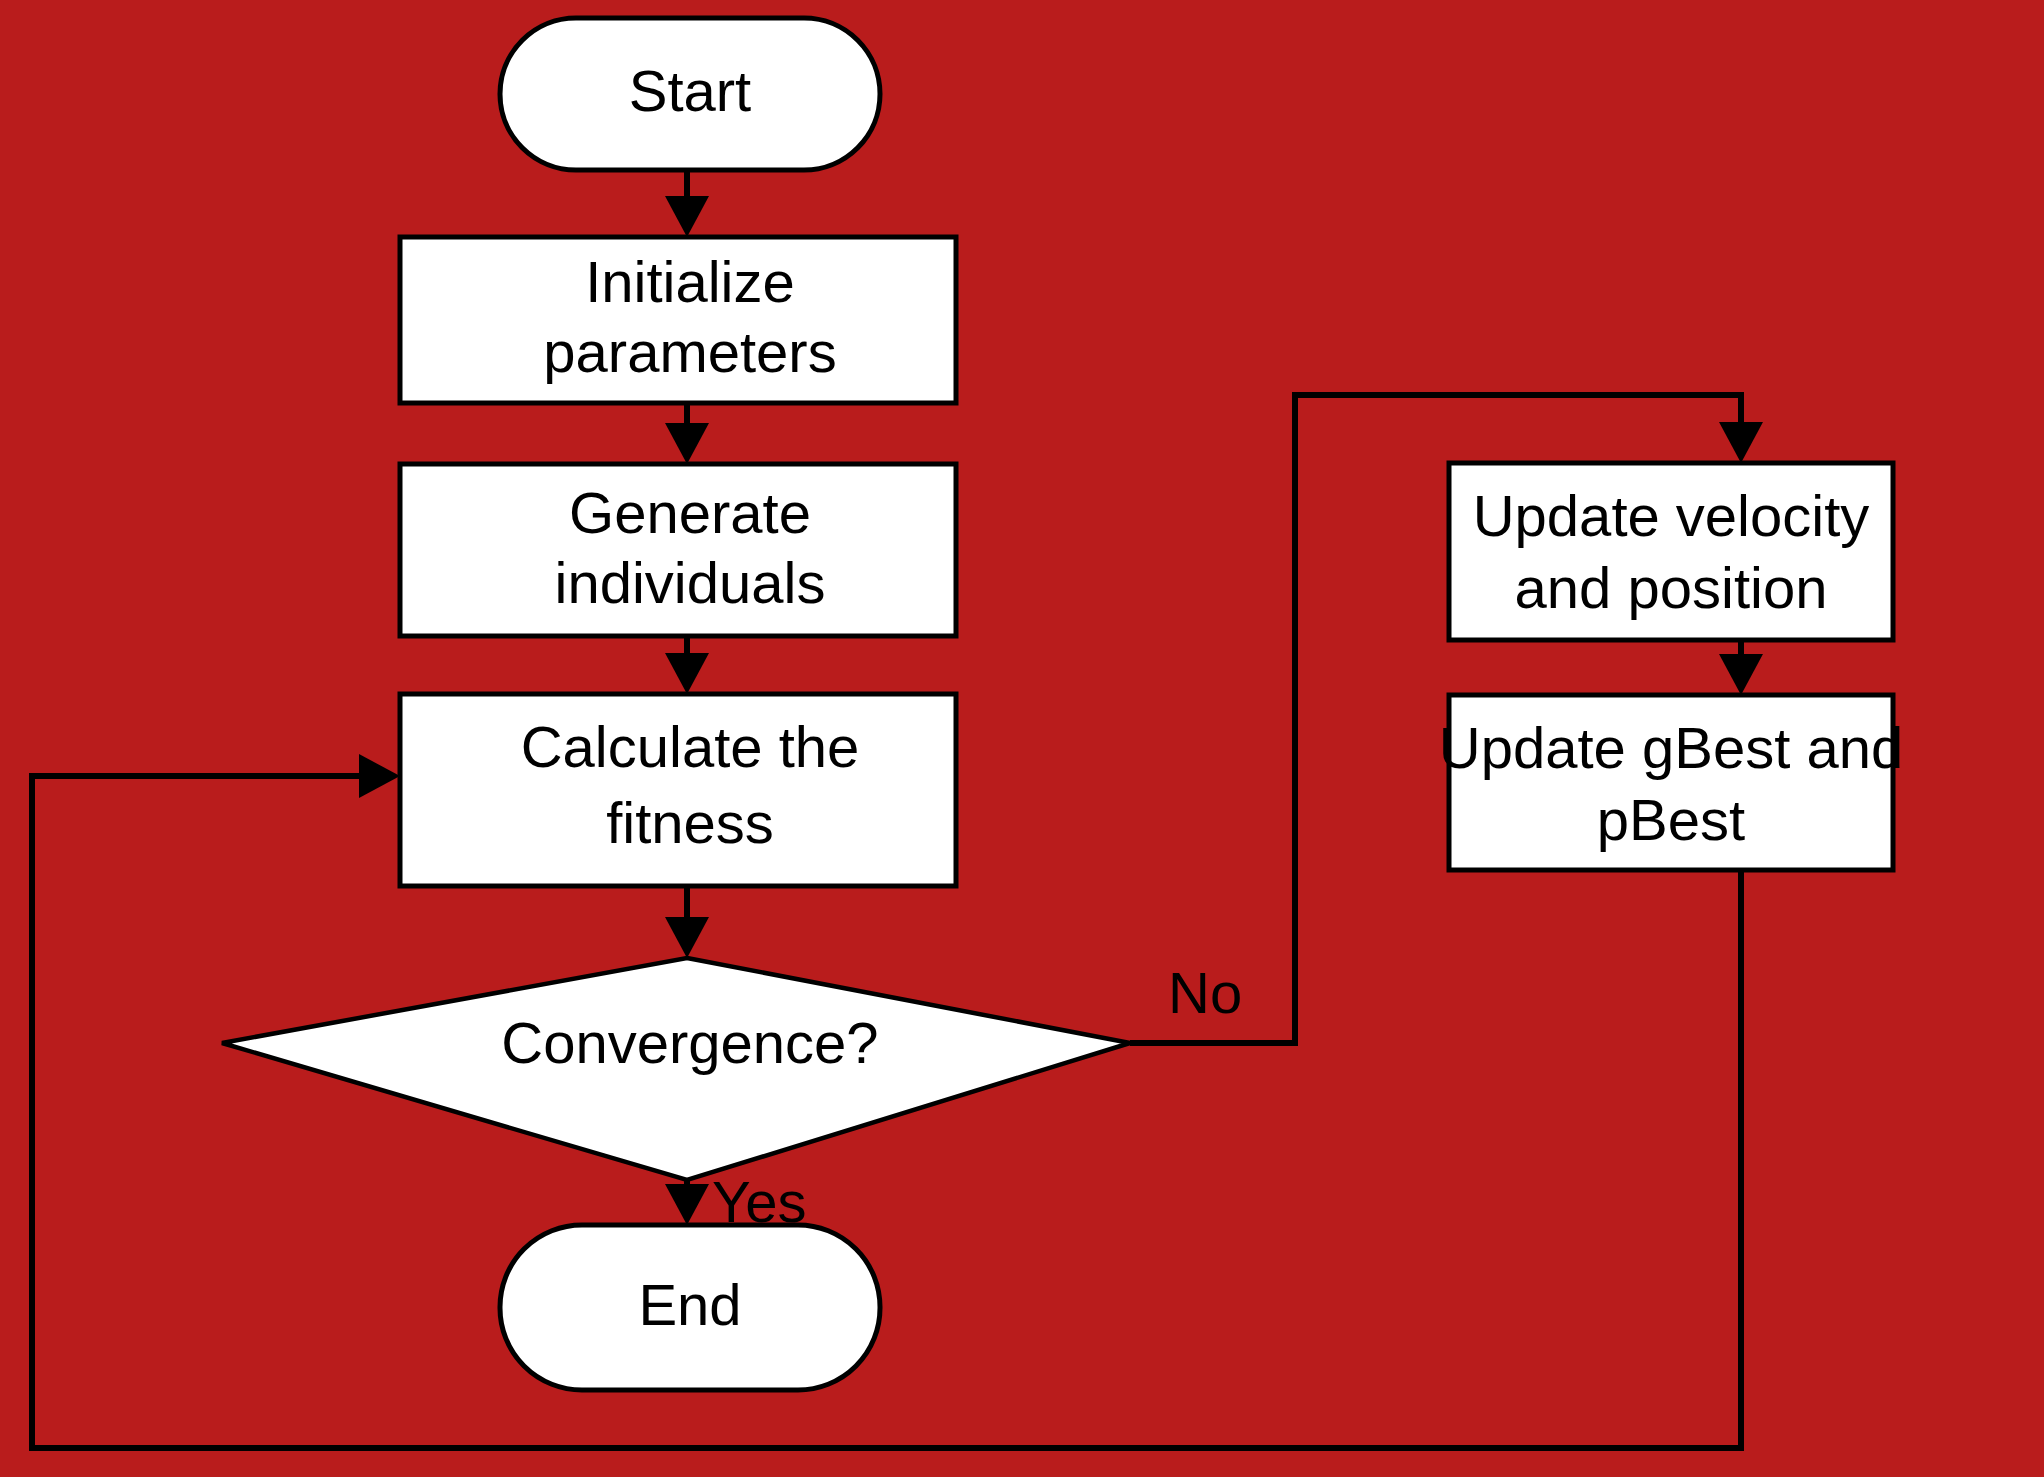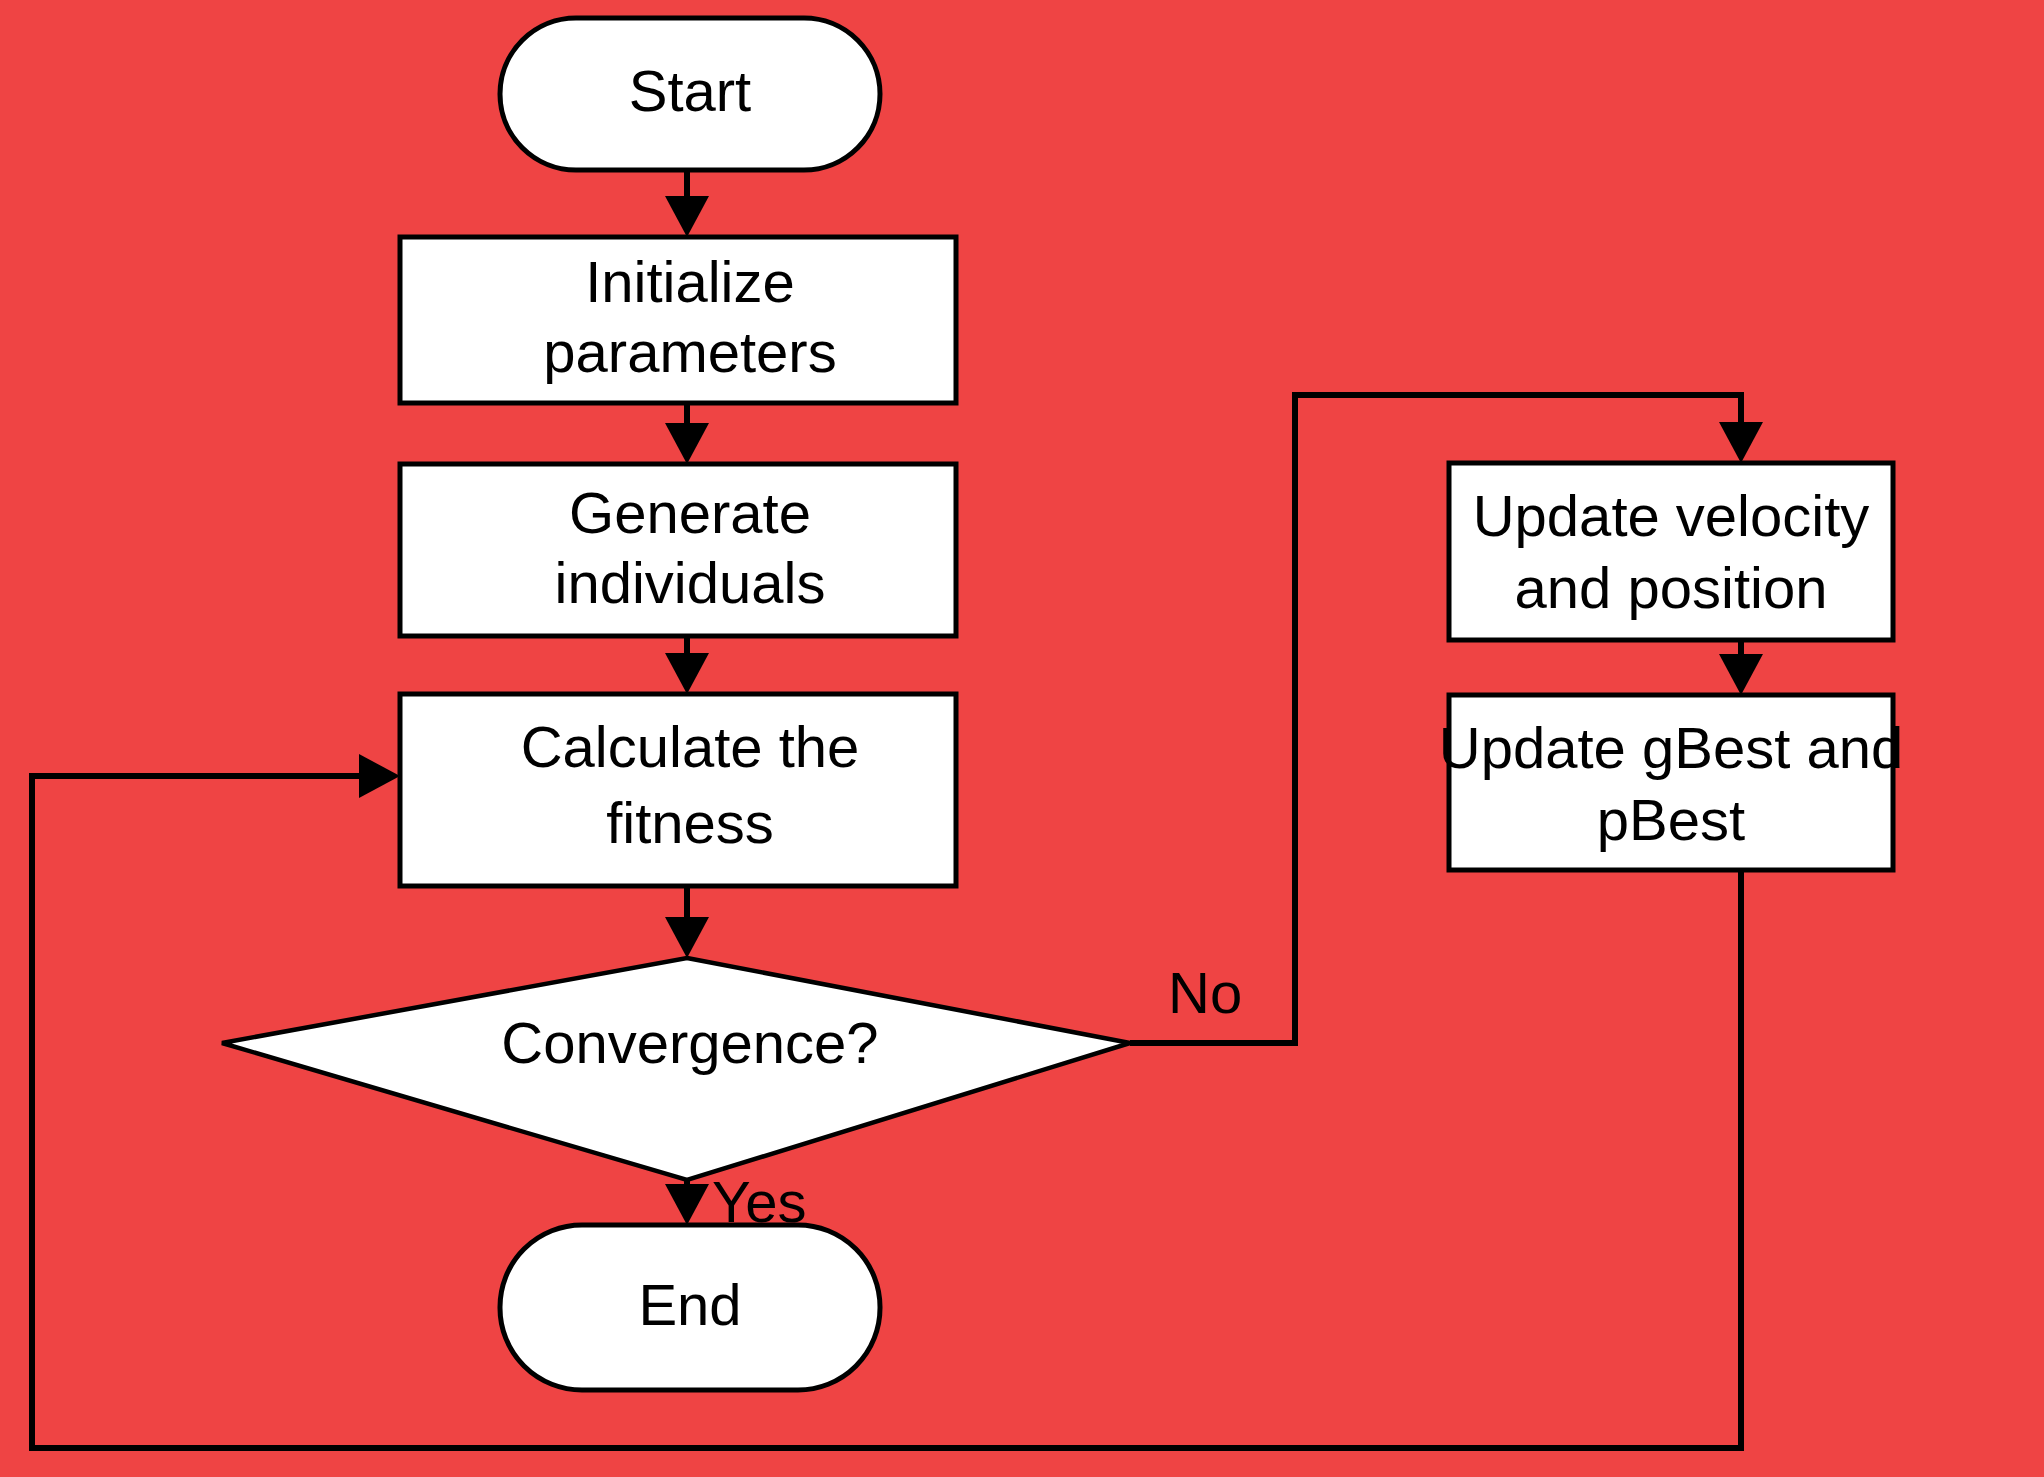--- a/index.html
+++ b/index.html
@@ -11,21 +11,21 @@
   body {
     width: 2044px;
     height: 1477px;
     overflow: hidden;
     font-family: "Liberation Sans", sans-serif;
   }
   #flowchart-root {
     position: relative;
     width: 2044px;
     height: 1477px;
-    background: #ef4444;
+    background: #b91c1c;
     text-align: right;
   }
   svg#flow-svg {
     position: absolute;
     top: 0;
     left: 0;
     width: 2044px;
     height: 1477px;
     display: block;
   }

